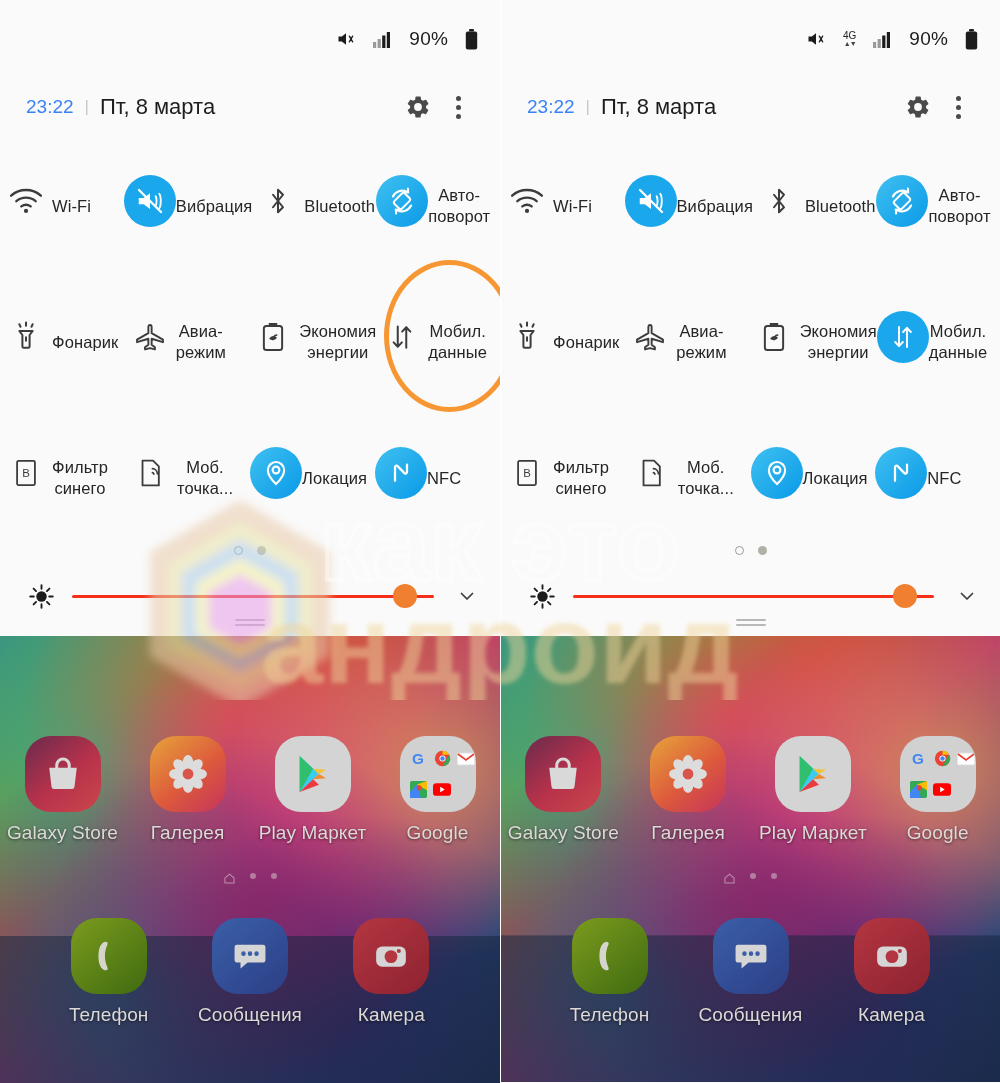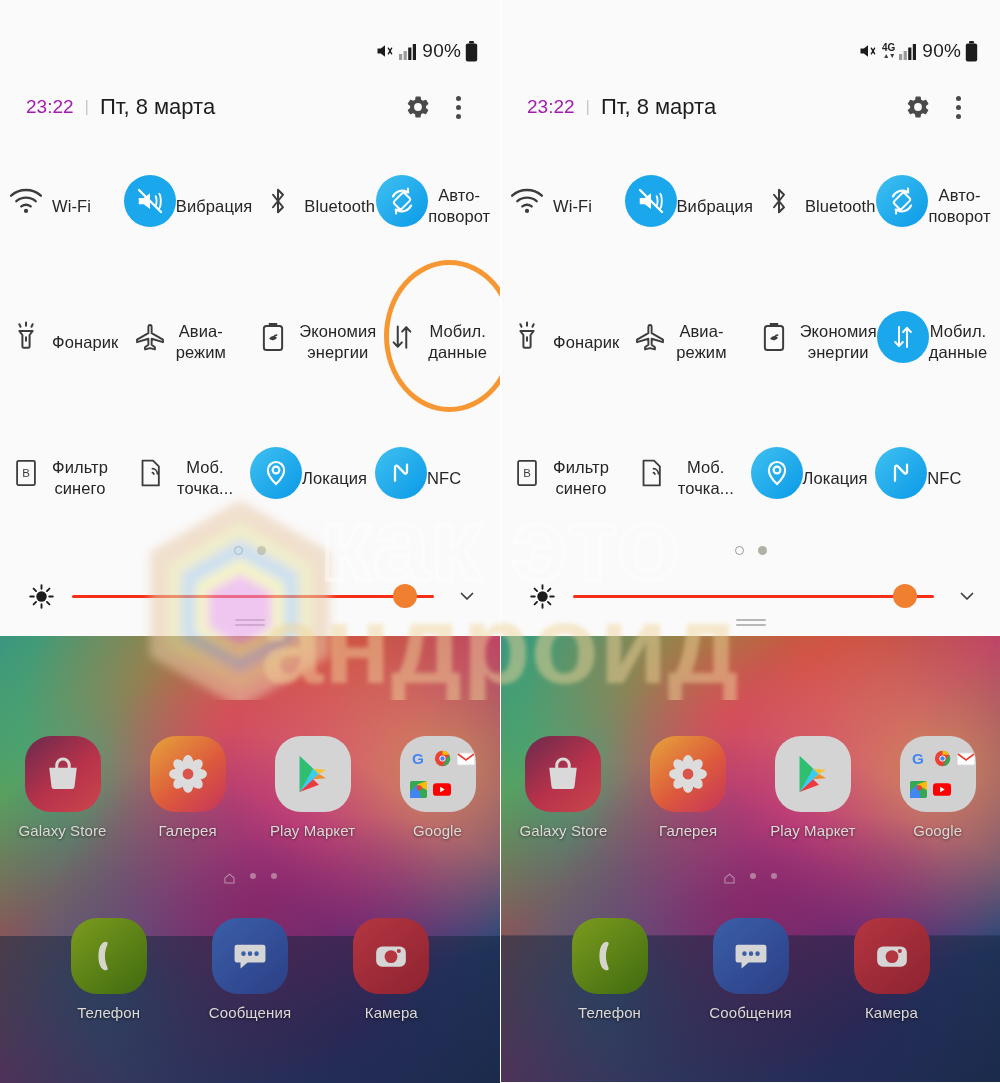--- a/index.html
+++ b/index.html
@@ -17,34 +17,34 @@
     position: relative;
     height: 636px;
     background: #fafafa;
     overflow: hidden;
   }
 
   
   .statusbar {
     position: absolute; top: 0; left: 0; right: 0; height: 78px;
     display: flex; align-items: center; justify-content: flex-end;
-    padding-right: 22px; gap: 4px; margin-top: 12px;
+    padding-right: 22px; gap: 17px;
   }
   .sb-icon { display: flex; align-items: center; }
   .sb-pct { font-size: 19px; color: #1c1c1c; font-weight: 400; letter-spacing: .2px; }
-  .net4g { font-size: 10px; font-weight: 700; color:#222; line-height:1;
+  .net4g { font-size: 10px; font-weight: 400; color:#222; line-height:1;
            display:flex; flex-direction:column; align-items:center; }
   .net4g .arr { font-size: 7px; letter-spacing: -1px; margin-top:-1px; opacity:.85;}
 
   
   .qheader {
     position: absolute; top: 78px; left: 0; right: 0; height: 58px;
     display: flex; align-items: center; padding: 0 22px 0 26px;
   }
-  .qtime { font-size: 19px; color: #a21caf; font-weight: 500; text-align: center; }
+  .qtime { font-size: 19px; color: #3b82f6; font-weight: 500; text-align: center; }
   .qsep { color: #c9c9c9; margin: 0 11px; font-size: 17px; }
   .qdate { font-size: 22px; color: #1d1d1d; }
   .qspacer { flex: 1; }
   .hdr-btn { width: 40px; height: 40px; display:flex; align-items:center; justify-content:center; }
   .kebab { display:flex; flex-direction:column; gap:4px; align-items:center; }
   .kebab i { width:5px;height:5px;border-radius:50%;background:#4a4a4a;display:block; }
 
   
   .tiles { position: absolute; top: 133px; left: 0; right: 0; }
   .trow { display: flex; height: 136px; }
@@ -113,21 +113,21 @@
   }
   .wallpaper { position: absolute; inset: 0; }
   .approw { position: absolute; left: 0; right: 0; display: flex; }
   .app { flex: 1; display: flex; flex-direction: column; align-items: center; }
   .appicon {
     width: 76px; height: 76px; border-radius: 26px;
     display: flex; align-items: center; justify-content: center;
     position: relative; overflow: hidden;
   }
   .applabel {
-    margin-top: 10px; font-size: 15px; color: #dcd9d6;
+    margin-top: 10px; font-size: 19px; color: #dcd9d6;
     text-shadow: 0 1px 3px rgba(0,0,0,.55); letter-spacing: .1px;
   }
   .homedots {
     position: absolute; left: 0; right: 0; display: flex;
     justify-content: center; align-items: center; gap: 15px;
   }
   .hdot { width: 6px; height: 6px; border-radius: 50%; background: rgba(230,220,220,.45); }
   .hhome { width: 11px; height: 11px; opacity: .55; }
 
   .foldergrid {

